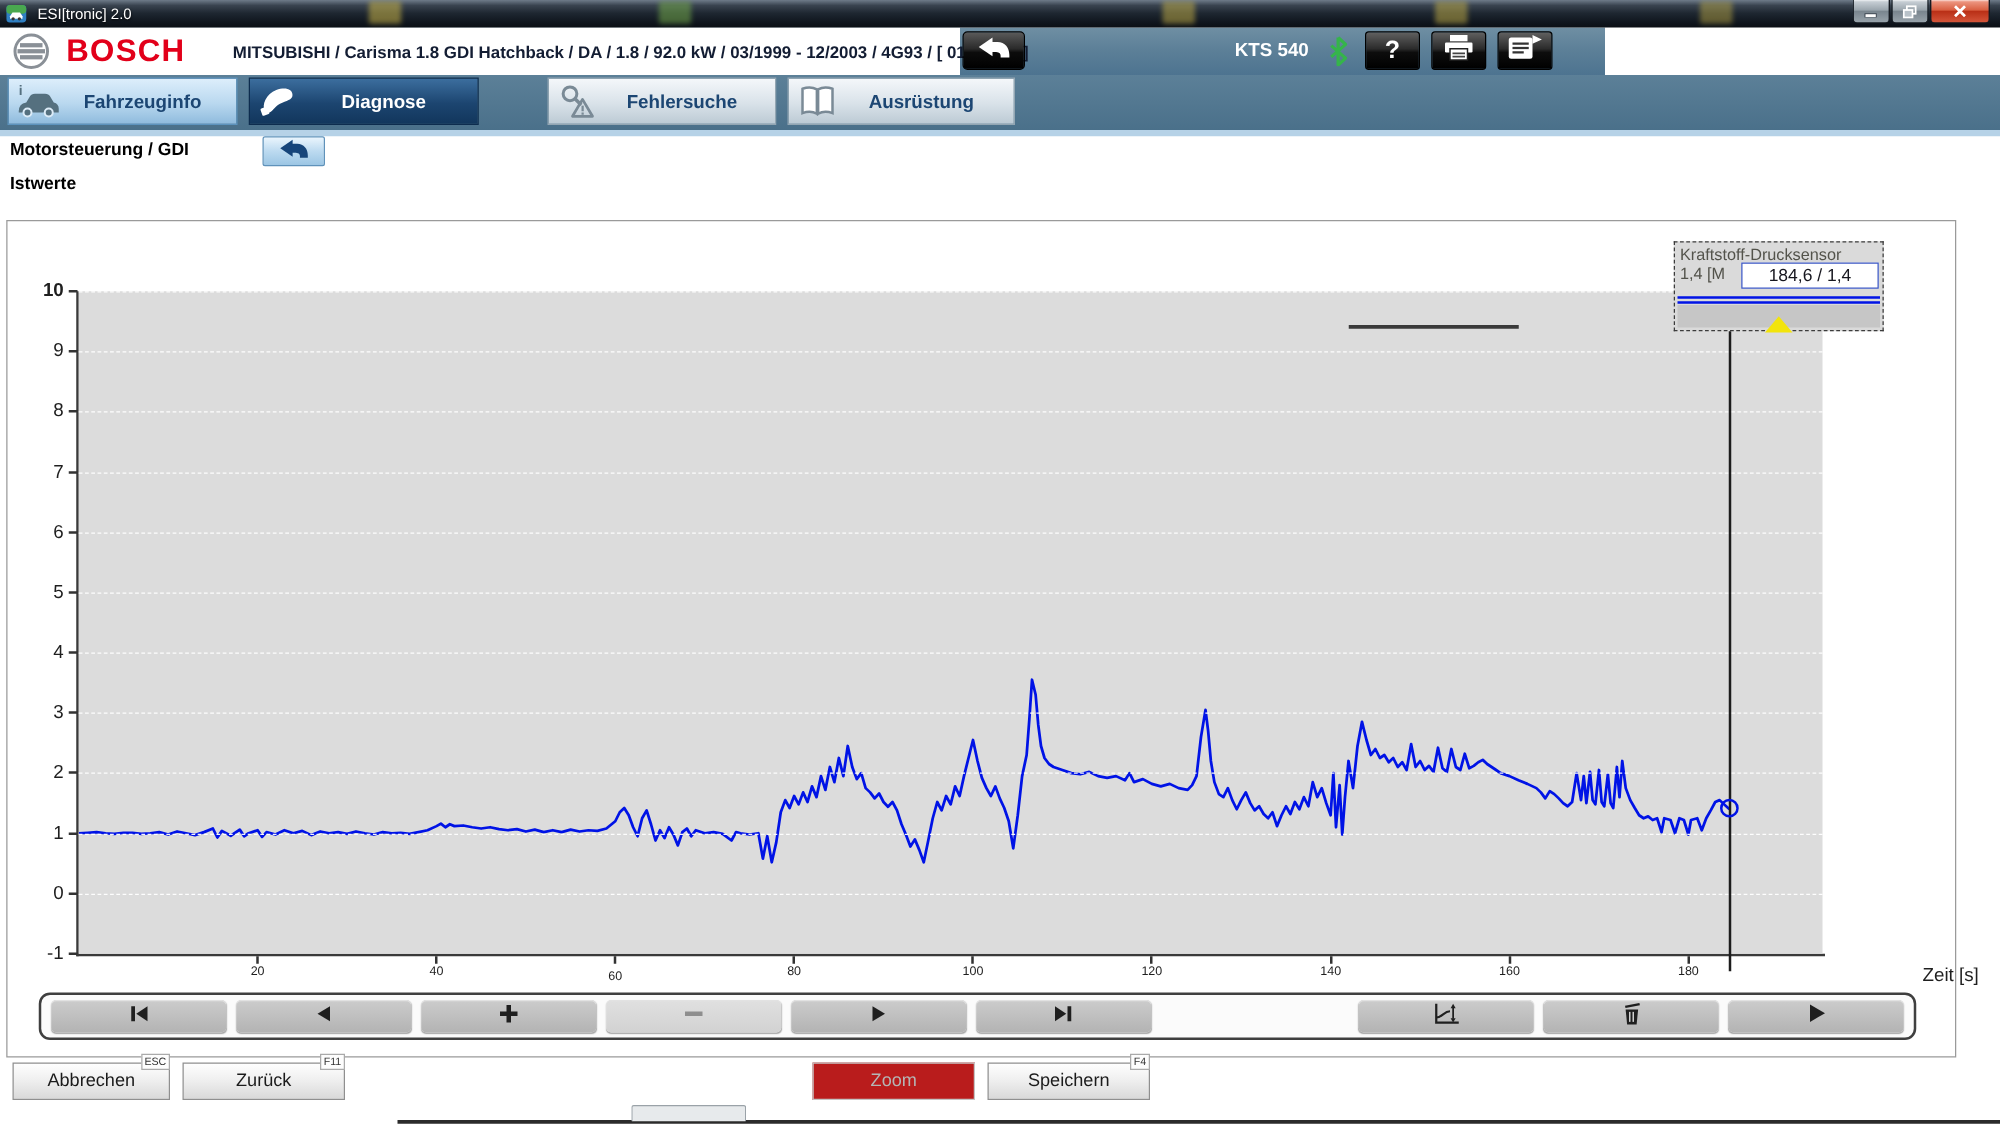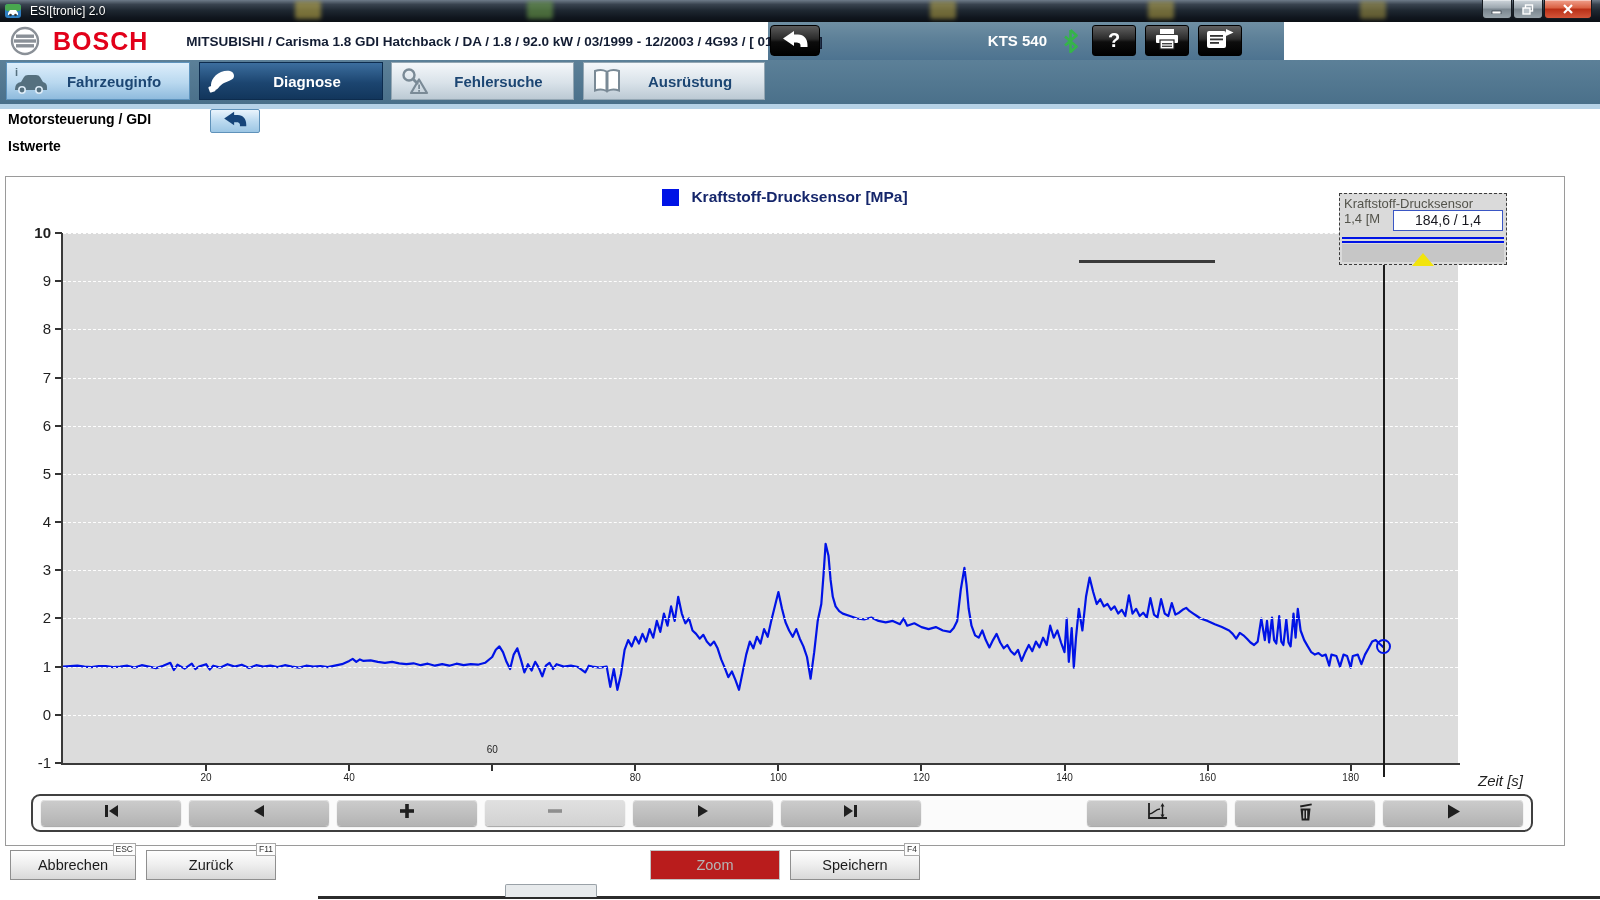--- a/index.html
+++ b/index.html
@@ -41,21 +41,21 @@
   
   .tabbar{position:absolute;left:0;top:60px;width:1600px;height:44px;
     background:linear-gradient(180deg,#5c8098 0%,#4a708a 100%);z-index:30;}
   .tab{position:absolute;top:2px;height:38px;display:flex;align-items:center;box-sizing:border-box;cursor:default;}
   .tab .tab-ico{width:46px;display:flex;align-items:center;justify-content:center;}
   .tab .tab-label{flex:1;text-align:center;font-size:15px;font-weight:bold;padding-right:14px;}
   .tab.light{background:linear-gradient(180deg,#ddeefb 0%,#b9d8ef 55%,#8fbbdd 100%);border:1px solid #5d93bd;}
   .tab.light .tab-label{color:#1c4673;}
   .tab.active{background:linear-gradient(180deg,#3c6e9e 0%,#1c4570 55%,#12365c 100%);border:1px solid #0d2c4e;}
   .tab.active .tab-label{color:#ffffff;}
-  .tab.gray{background:linear-gradient(180deg,#f4f7fa 0%,#d9e2e9 55%,#bccad4 100%);border:1px solid #93a6b3;}
+  .tab.gray{background:linear-gradient(180deg,#f4f7fa 0%,#d9e2e9 55%,#bccad4 100%);border:1px solid #93a6b3;margin-left:47px;}
   .tab.gray .tab-label{color:#1c4673;}
   .substrip{position:absolute;left:0;top:104px;width:1600px;height:5px;background:#b6d2e7;}
   
   .crumb1{position:absolute;left:8px;top:111px;font-size:14px;font-weight:bold;color:#000;}
   .crumb2{position:absolute;left:8px;top:138px;font-size:14px;font-weight:bold;color:#000;}
   .crumb-back{position:absolute;left:210px;top:109px;width:50px;height:24px;box-sizing:border-box;
     background:linear-gradient(180deg,#eaf5fd 0%,#bcdaf0 50%,#9cc6e4 100%);
     border:1px solid #5f92ba;border-radius:2px;display:flex;align-items:center;justify-content:center;}
   
   .panel{position:absolute;left:5px;top:176px;width:1560px;height:670px;background:#ffffff;
@@ -251,24 +251,20 @@
   <span>
     <svg width="26" height="18" viewBox="0 0 28 20">
         <polygon points="2,9.5 13,2 13,17" fill="#16457a"></polygon>
         <path d="M12 5.5 H17 C23 5.5 26.5 10 26.5 16 V18 H19.5 V16.5 C19.5 13.5 16.5 13.5 14 13.5 H12 Z" fill="#16457a"></path>
       </svg>
   </span>
 </div>
 <div class="crumb2">Istwerte</div>
 
 <div class="panel">
-  <div class="legend">
-    <span class="legend-swatch"></span>
-    <span class="legend-label">Kraftstoff-Drucksensor [MPa]</span>
-  </div>
 
   <div class="axis-y"></div>
   <div class="axis-x"></div>
 
   <div class="plot" id="plot">
     <svg id="curve-svg" width="1395" height="530" style="position:absolute;left:0;top:0;">
       <polyline id="curve" points="0.0,433.6 7.2,433.2 14.3,432.7 21.5,433.6 28.6,434.1 35.8,433.2 42.9,433.2 50.1,434.1 57.2,433.6 64.4,432.7 71.5,434.6 78.7,432.2 85.8,433.6 93.0,435.1 100.2,432.7 107.3,429.8 110.9,437.0 114.5,431.7 121.6,435.6 128.8,430.7 132.3,436.0 135.9,433.6 143.1,431.2 146.7,436.5 150.2,432.7 157.4,434.6 164.5,431.2 171.7,433.6 178.8,431.7 186.0,435.1 193.2,432.2 200.3,433.6 207.5,432.7 214.6,434.1 221.8,432.2 228.9,433.6 236.1,434.6 243.2,432.7 250.4,433.6 257.5,433.2 264.7,434.1 271.8,432.7 279.0,431.2 286.2,427.9 289.7,425.9 293.3,428.8 296.9,426.4 300.5,427.9 307.6,427.4 314.8,428.8 321.9,429.8 329.1,428.8 336.2,430.3 343.4,431.2 350.5,430.3 357.7,432.2 364.8,430.7 372.0,432.7 379.2,431.2 386.3,432.7 393.5,430.7 400.6,432.2 407.8,431.2 414.9,431.7 422.1,429.8 429.2,424.0 432.8,416.8 436.4,413.4 440.0,419.2 443.5,428.8 447.1,436.0 450.7,421.6 454.3,415.3 457.8,426.4 461.4,439.4 465.0,431.2 468.6,437.5 472.2,428.8 475.7,434.6 479.3,443.3 482.9,432.7 486.5,429.8 490.0,436.0 493.6,431.2 500.8,433.6 507.9,432.7 515.1,434.1 522.2,439.4 525.8,432.7 529.4,433.6 536.5,434.6 543.7,433.6 547.3,453.9 550.8,436.0 554.4,456.8 558.0,440.9 561.6,416.8 565.2,407.1 568.7,413.4 572.3,403.8 575.9,410.5 579.5,400.9 583.0,408.6 586.6,396.1 590.2,404.7 593.8,387.9 597.3,398.9 600.9,380.6 604.5,392.7 608.1,373.4 611.7,387.9 615.2,363.8 618.8,380.6 622.4,390.3 626.0,385.5 629.5,397.5 633.1,400.9 636.7,405.7 640.3,401.8 643.8,408.6 647.4,412.4 651.0,408.6 654.6,415.3 658.2,426.4 661.7,434.6 665.3,444.2 668.9,438.5 672.5,447.1 676.0,456.8 679.6,439.4 683.2,421.6 686.8,408.6 690.3,415.3 693.9,403.8 697.5,410.5 701.1,396.1 704.7,403.8 708.2,387.9 711.8,373.4 715.4,359.0 719.0,375.8 722.5,389.3 726.1,397.5 729.7,403.8 733.3,396.1 736.8,405.7 740.4,413.4 744.0,424.0 747.6,445.7 751.2,419.2 754.7,387.9 758.3,371.0 760.5,342.1 762.6,310.8 765.5,322.8 767.6,346.9 769.8,363.8 772.6,373.4 776.2,378.2 779.8,380.6 786.9,383.0 794.1,385.5 801.2,386.4 808.4,384.5 815.5,387.9 822.7,389.3 829.8,387.9 837.0,391.2 840.6,385.5 844.2,392.7 851.3,390.3 858.5,394.1 865.6,396.1 872.8,394.1 879.9,397.5 887.1,398.9 890.7,395.1 894.2,387.9 897.8,356.5 901.4,334.9 903.5,351.7 905.7,375.8 908.5,392.7 912.1,402.3 915.7,404.7 919.3,397.5 922.8,407.1 926.4,414.4 930.0,407.1 933.6,400.9 937.2,409.5 940.7,415.3 944.3,412.0 947.9,418.2 951.5,421.6 955.0,416.8 958.6,427.9 962.2,419.2 965.8,412.0 969.3,418.2 972.9,408.6 976.5,414.4 980.1,404.7 983.7,412.0 987.2,392.7 990.8,404.7 994.4,397.5 998.0,409.5 1001.5,419.2 1003.7,385.5 1005.8,428.8 1008.7,395.1 1010.8,434.6 1013.0,404.7 1015.8,375.8 1019.4,397.5 1023.0,363.8 1026.6,344.5 1030.2,359.0 1033.7,371.0 1037.3,366.2 1040.9,373.4 1044.5,371.0 1048.0,376.8 1051.6,373.4 1055.2,380.6 1058.8,376.8 1062.3,383.0 1065.9,362.3 1069.5,380.6 1073.1,375.8 1076.7,383.0 1080.2,379.7 1083.8,384.5 1087.4,365.2 1091.0,381.6 1094.5,384.5 1098.1,366.2 1101.7,380.6 1105.3,383.0 1108.8,370.0 1112.4,381.6 1116.0,379.7 1119.6,376.8 1123.2,374.9 1126.7,378.2 1130.3,380.6 1133.9,383.0 1137.5,385.5 1144.6,387.9 1151.8,391.2 1158.9,394.1 1166.1,397.5 1169.7,400.9 1173.2,405.7 1176.8,399.9 1180.4,402.3 1184.0,405.7 1187.5,409.5 1191.1,412.0 1194.7,408.6 1198.3,385.5 1201.8,407.1 1204.0,387.9 1206.1,409.5 1209.0,384.5 1211.1,407.1 1213.3,410.5 1216.2,383.0 1218.3,408.6 1220.4,412.0 1223.3,386.4 1225.5,409.5 1227.6,413.4 1230.5,380.6 1232.6,404.7 1234.8,375.8 1237.6,397.5 1241.2,407.1 1244.8,413.4 1248.3,419.2 1251.9,421.6 1255.5,420.1 1259.1,423.0 1262.7,421.6 1266.2,432.7 1268.4,421.6 1273.4,423.0 1277.0,433.6 1280.5,421.6 1284.1,423.0 1287.7,434.6 1289.8,423.0 1294.8,421.6 1298.4,431.2 1302.0,421.6 1305.6,415.3 1309.2,408.6 1312.7,407.1 1316.3,410.5 1320.6,414.4" fill="none" stroke="#0013e6" stroke-width="2.2" stroke-linejoin="round"></polyline>
     </svg>
     <div class="range-marker" id="range-marker" style="left: 1015.85px; width: 135.923px; top: 26.5px;"></div>
   <div class="gridline" style="top: 481.818px;"></div>
@@ -307,36 +303,36 @@
       <div class="ylabel" style="left: 1px; top: 143.364px;">8</div>
       <div class="ytick" style="left: 49px; top: 103.182px;"></div>
       <div class="ylabel" style="left: 1px; top: 95.1818px;">9</div>
       <div class="ytick" style="left: 49px; top: 55px;"></div>
       <div class="ylabel" style="left: 1px; top: 47px; font-weight: bold;">10</div>
       <div class="xtick" style="left: 199.077px; top: 588px;"></div>
       <div class="xlabel" style="left: 170.077px; top: 595px;">20</div>
       <div class="xtick" style="left: 342.154px; top: 588px;"></div>
       <div class="xlabel" style="left: 313.154px; top: 595px;">40</div>
       <div class="xtick" style="left: 485.231px; top: 588px;"></div>
-      <div class="xlabel" style="left: 456.231px; top: 567px;">60</div>
+      <div class="xlabel" style="left: 456.231px; top: 599px;">60</div>
       <div class="xtick" style="left: 628.308px; top: 588px;"></div>
       <div class="xlabel" style="left: 599.308px; top: 595px;">80</div>
       <div class="xtick" style="left: 771.385px; top: 588px;"></div>
       <div class="xlabel" style="left: 742.385px; top: 595px;">100</div>
       <div class="xtick" style="left: 914.462px; top: 588px;"></div>
       <div class="xlabel" style="left: 885.462px; top: 595px;">120</div>
       <div class="xtick" style="left: 1057.54px; top: 588px;"></div>
       <div class="xlabel" style="left: 1028.54px; top: 595px;">140</div>
       <div class="xtick" style="left: 1200.62px; top: 588px;"></div>
       <div class="xlabel" style="left: 1171.62px; top: 595px;">160</div>
       <div class="xtick" style="left: 1343.69px; top: 588px;"></div>
       <div class="xlabel" style="left: 1314.69px; top: 595px;">180</div>
     </div>
 
-  <div class="xaxis-title" id="xaxis-title" style="left: 1472px; top: 595px; font-style: italic;">Zeit [s]</div>
+  <div class="xaxis-title" id="xaxis-title" style="left: 1532px; top: 595px;">Zeit [s]</div>
 
   <div class="cursor-line" id="cursor-line" style="left: 1376.6px; top: 32px; height: 568px;"></div>
   <div class="marker-circle" id="marker-circle" style="left: 1369.6px; top: 462.364px;"></div>
 
   <div class="tooltip">
     <div class="tt-line">Kraftstoff-Drucksensor</div>
     <div class="tt-line">1,4 [M</div>
     <div class="tt-value">184,6 / 1,4</div>
     <div class="tt-rule" style="top:43px;"></div>
     <div class="tt-rule" style="top:47px;"></div>

